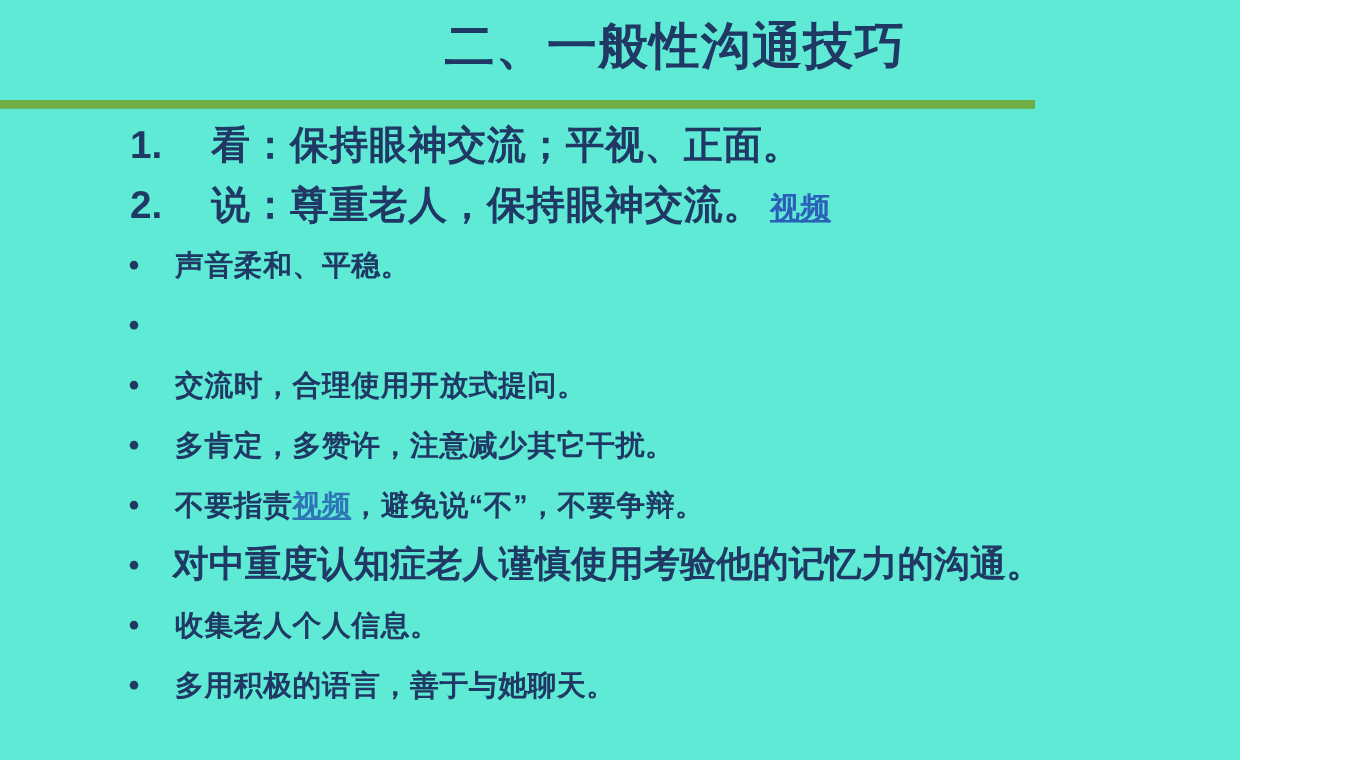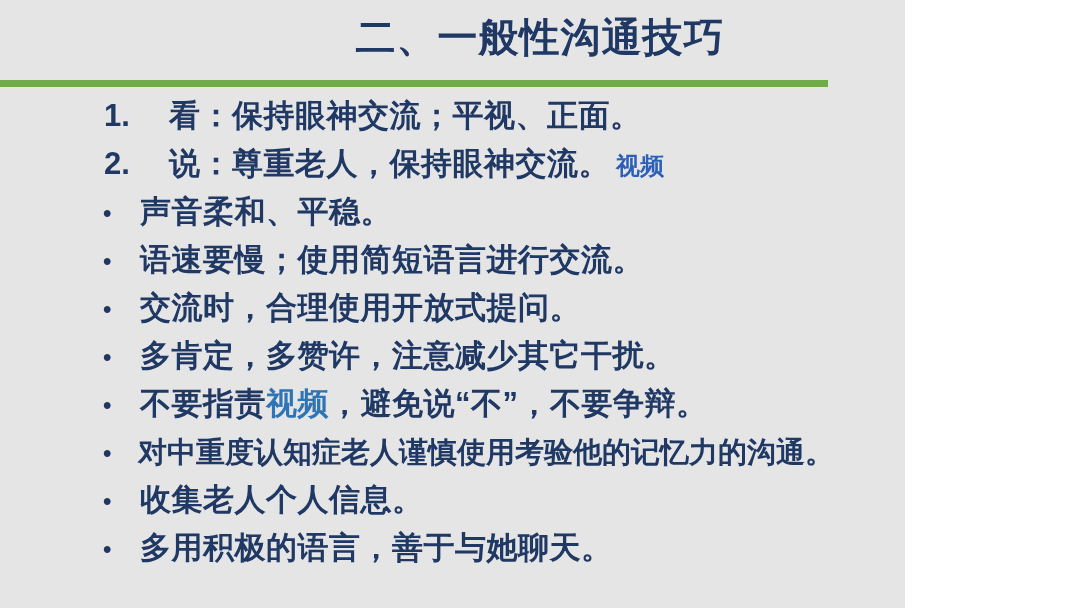--- a/index.html
+++ b/index.html
@@ -3,23 +3,23 @@
 <meta charset="utf-8">
 <title>slide</title>
 <style>
   html, body {
     margin: 0;
     padding: 0;
     background: #ffffff;
   }
   #slide {
     position: relative;
-    width: 905px;
+    width: 992px;
     height: 608px;
-    background: #e5e5e5;
+    background: #5eead4;
     overflow: hidden;
     font-family: "Liberation Sans", "DejaVu Sans", sans-serif;
     -webkit-font-smoothing: antialiased;
   }
 
   
   #title-area {
     position: absolute;
     left: 0;
     top: 14px;
@@ -86,33 +86,34 @@
   }
   
   .line.numbered .line-text {
     left: 141px;
     font-size: 31px;
     letter-spacing: 0.5px;
     margin-left: 28px;
   }
   .line.bulleted .line-text {
     left: 140px;
-    font-size: 31px;
+    font-size: 23px;
     letter-spacing: 0.5px;
   }
   .line.bulleted.wide .line-text {
     left: 138px;
     font-size: 29px;
     letter-spacing: 0px;
     text-align: right;
   }
 
   
   a.vlink {
     color: #2E6FC4;
+    text-decoration: underline;
     text-underline-offset: 2px;
     font-weight: bold;
     cursor: pointer;
     text-align: center;
   }
   a.vlink.trailing {
     font-size: 0.77em;
     color: #2B5FB8;
     padding-left: 6px;
   }
@@ -146,21 +147,20 @@
       </span>
     </div>
 
     <div class="line bulleted">
       <span class="marker dot">•</span>
       <span class="line-text">声音柔和、平稳。</span>
     </div>
 
     <div class="line bulleted">
       <span class="marker dot">•</span>
-      <span class="line-text">语速要慢；使用简短语言进行交流。</span>
     </div>
 
     <div class="line bulleted">
       <span class="marker dot">•</span>
       <span class="line-text">交流时，合理使用开放式提问。</span>
     </div>
 
     <div class="line bulleted">
       <span class="marker dot">•</span>
       <span class="line-text">多肯定，多赞许，注意减少其它干扰。</span>

